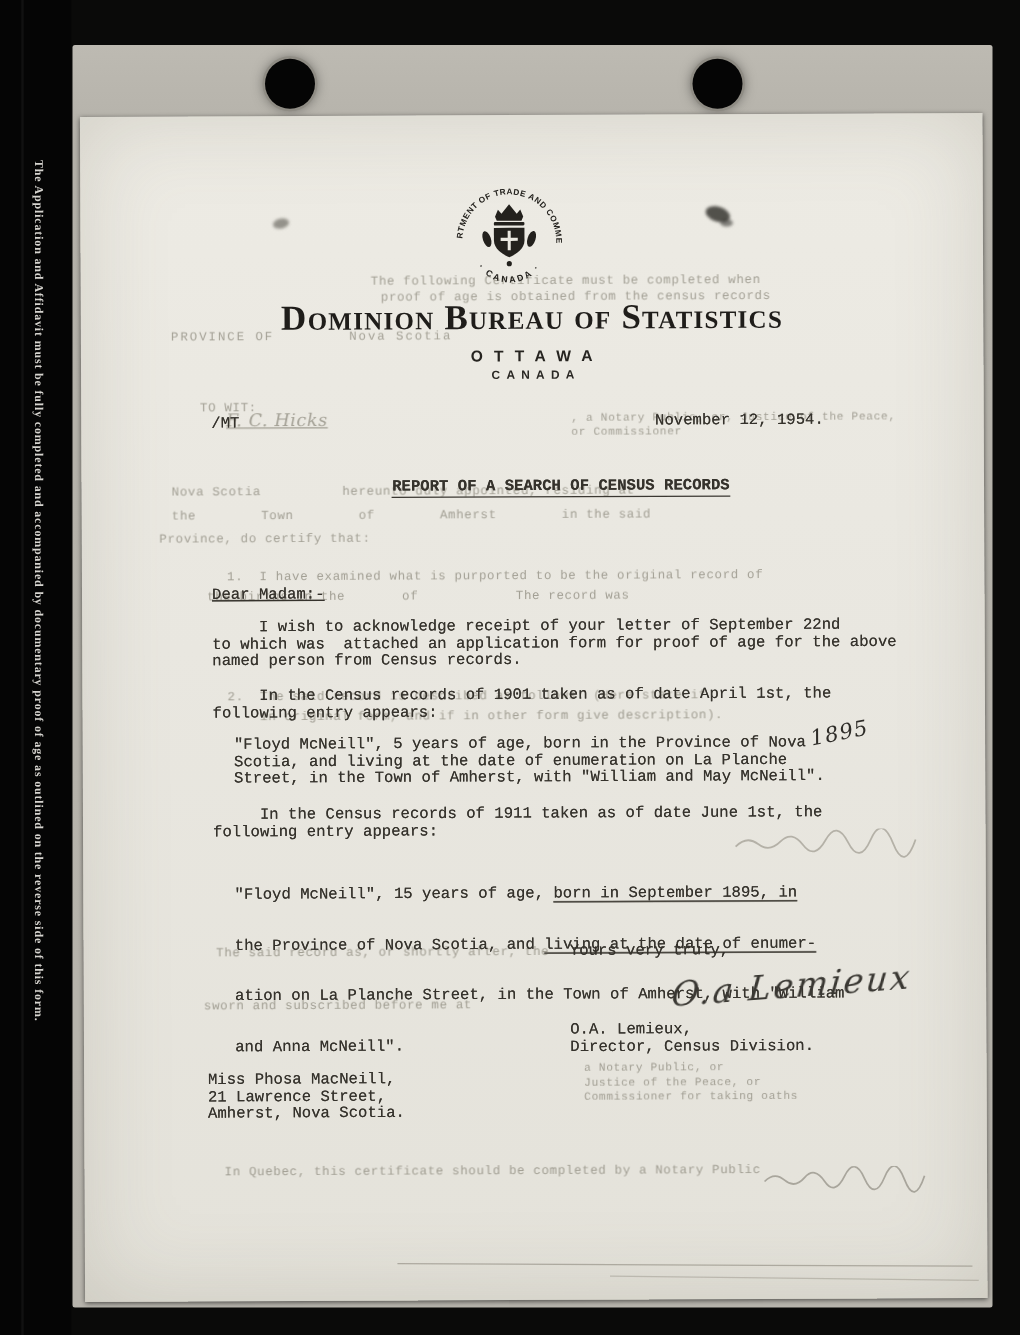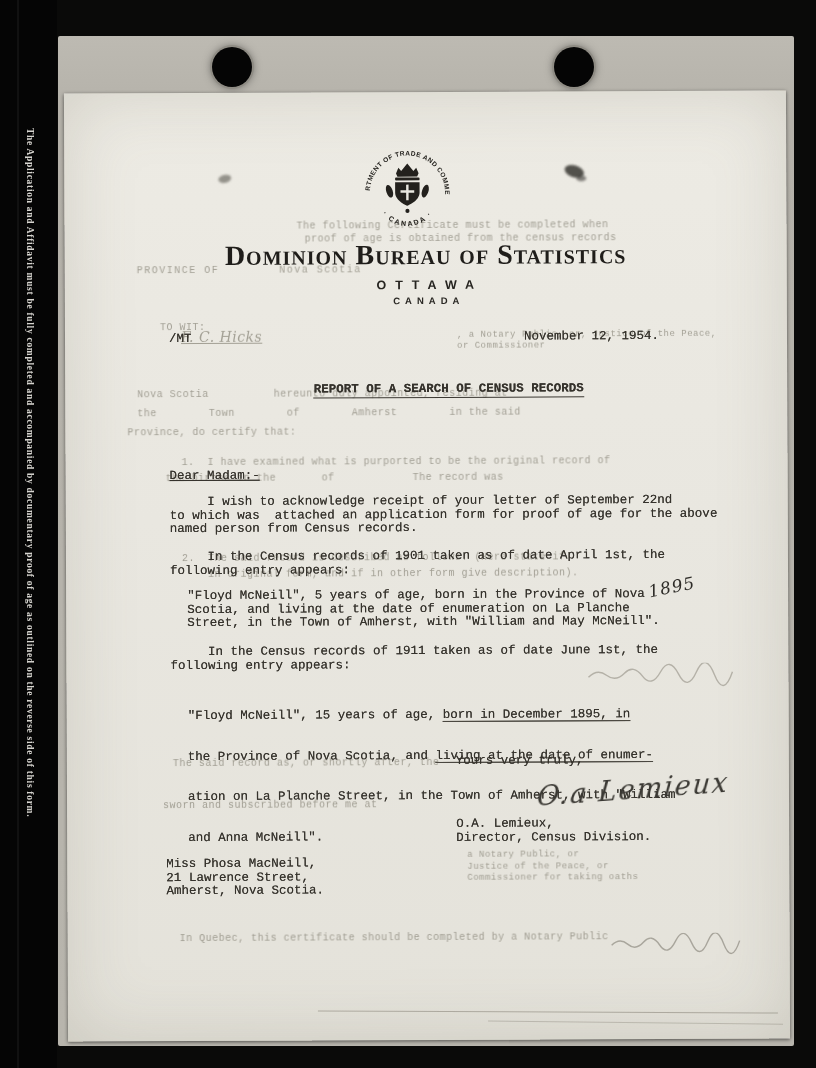--- a/index.html
+++ b/index.html
@@ -199,21 +199,21 @@
     <div class="mono q1">"Floyd McNeill", 5 years of age, born in the Province of Nova
 Scotia, and living at the date of enumeration on La Planche
 Street, in the Town of Amherst, with "William and May McNeill".</div>
 
     <div class="ann-year">1895</div>
 
     <div class="mono p3">     In the Census records of 1911 taken as of date June 1st, the
 following entry appears:</div>
 
     <div class="mono q2">
-      <div><span>"Floyd McNeill", 15 years of age, </span><span class="hand-u">born in December 1895, in</span></div>
+      <div><span>"Floyd McNeill", 15 years of age, </span><span class="hand-u">born in September 1895, in</span></div>
       <div><span>the Province of Nova Scotia, and </span><span class="hand-u">living at the date of enumer-</span></div>
       <div>ation on La Planche Street, in the Town of Amherst, with "William</div>
       <div>and Anna McNeill".</div>
     </div>
 
     <div class="mono closing">Yours very truly,</div>
     <div class="signature">O.a Lemieux</div>
     <div class="mono signer-name">O.A. Lemieux,</div>
     <div class="mono signer-title">Director, Census Division.</div>
 

